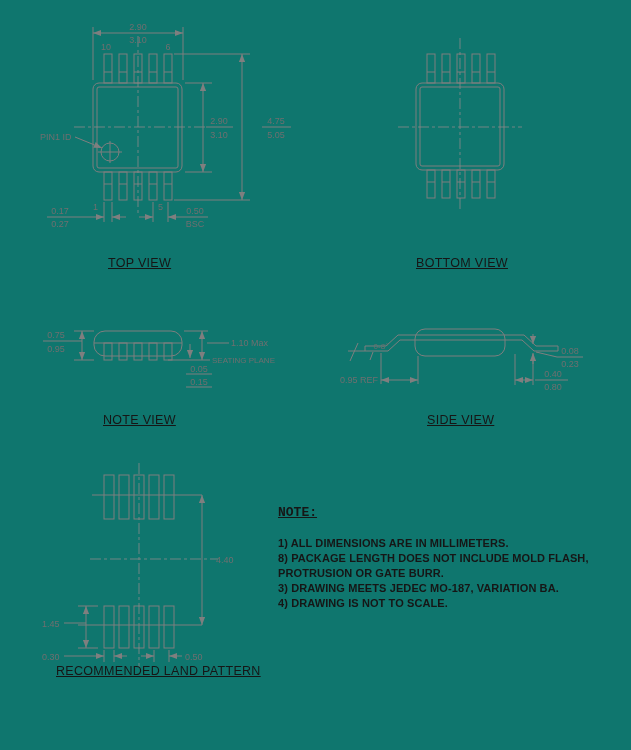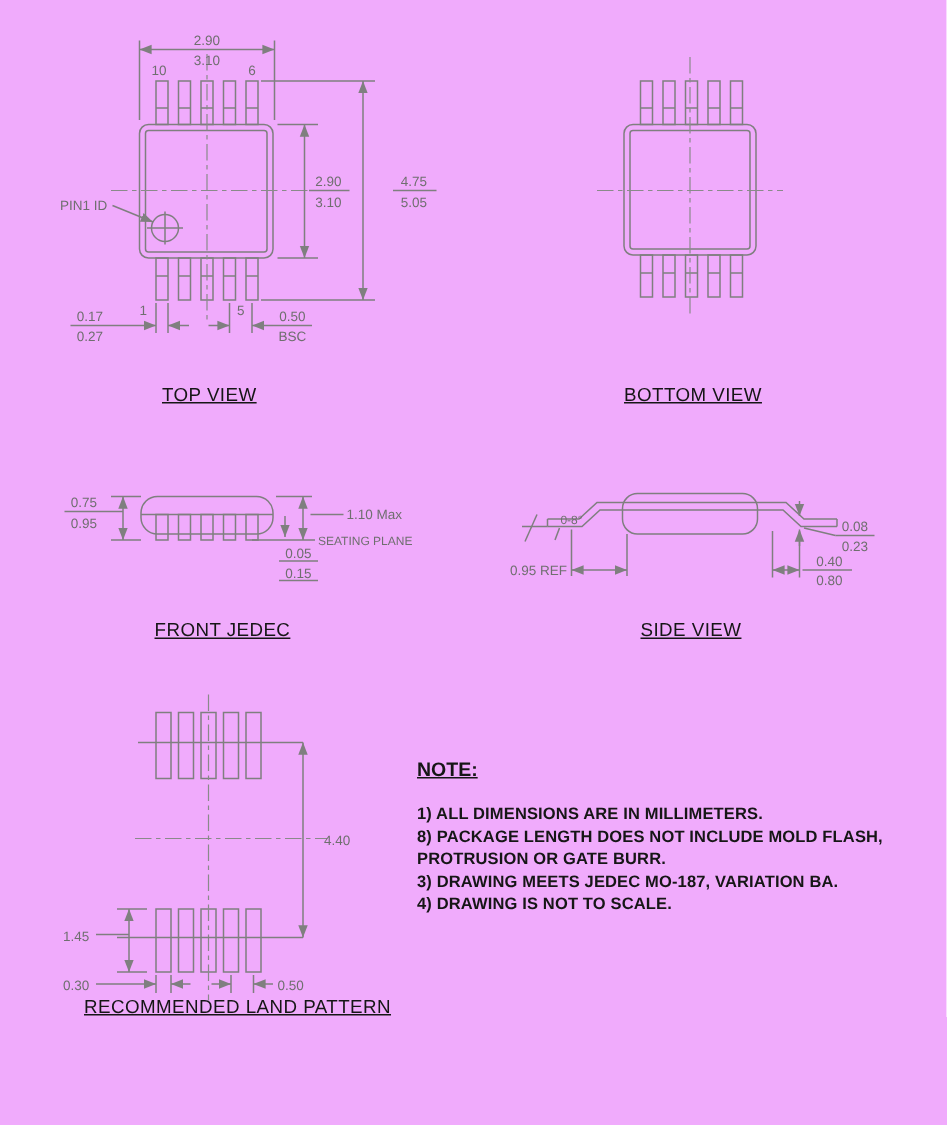--- a/index.html
+++ b/index.html
@@ -1,26 +1,26 @@
 <!DOCTYPE html>
 <html><head>
 <meta charset="utf-8">
 <style>
   html,body{margin:0;padding:0;background:#ffffff;}
-  #sheet{position:relative;width:631px;height:750px;background:#f0abfc;overflow:hidden;
+  #sheet{position:relative;width:631px;height:750px;background:#0f766e;overflow:hidden;
          font-family:"Liberation Sans", sans-serif;}
   svg{position:absolute;left:0;top:0;}
   .ln{fill:none;stroke:#7f7f7f;stroke-width:1;}
   .cl{fill:none;stroke:#8a8a8a;stroke-width:0.8;stroke-dasharray:11 3 3 3;}
   text.dim{font-family:"Liberation Sans", sans-serif;font-size:9px;fill:#6f6f6f;stroke:none;}
   text.dim-small{font-family:"Liberation Sans", sans-serif;font-size:8px;fill:#6f6f6f;stroke:none;}
   .view-title{position:absolute;font-weight:normal;font-size:12.5px;color:#161616;
               text-decoration:underline;letter-spacing:0.3px;white-space:nowrap;}
   .note-head{position:absolute;left:278px;top:505px;font-weight:bold;font-size:13px;
-             color:#161616;text-decoration:underline;}
+             color:#161616;text-decoration:underline;font-family:Liberation Mono, monospace;}
   .note-line{position:absolute;left:278px;font-weight:bold;font-size:11px;color:#161616;
              white-space:nowrap;letter-spacing:0.1px;}
 </style>
 </head>
 <body>
 
 <div id="sheet">
 
 <svg width="631" height="750" viewBox="0 0 631 750">
   <defs>
@@ -256,21 +256,21 @@
       <text class="dim" x="216" y="563" text-anchor="start">4.40</text>
       <text class="dim" x="42" y="627" text-anchor="start">1.45</text>
       <text class="dim" x="42" y="660" text-anchor="start">0.30</text>
       <text class="dim" x="185" y="660" text-anchor="start">0.50</text>
     </g>
   </g>
 </svg>
 
 <div class="view-title" style="left:108px;top:256px;">TOP VIEW</div>
 <div class="view-title" style="left:416px;top:256px;">BOTTOM VIEW</div>
-<div class="view-title" style="left:103px;top:413px;">FRONT JEDEC</div>
+<div class="view-title" style="left:103px;top:413px;">NOTE VIEW</div>
 <div class="view-title" style="left:427px;top:413px;">SIDE VIEW</div>
 <div class="view-title" style="left:56px;top:664px;">RECOMMENDED LAND PATTERN</div>
 
 <div class="note-head">NOTE:</div>
 <div class="note-line" style="top:537px;">1) ALL DIMENSIONS ARE IN MILLIMETERS.</div>
 <div class="note-line" style="top:552px;">8) PACKAGE LENGTH DOES NOT INCLUDE MOLD FLASH,</div>
 <div class="note-line" style="top:567px;">PROTRUSION OR GATE BURR.</div>
 <div class="note-line" style="top:582px;">3) DRAWING MEETS JEDEC MO-187, VARIATION BA.</div>
 <div class="note-line" style="top:597px;">4) DRAWING IS NOT TO SCALE.</div>
 

